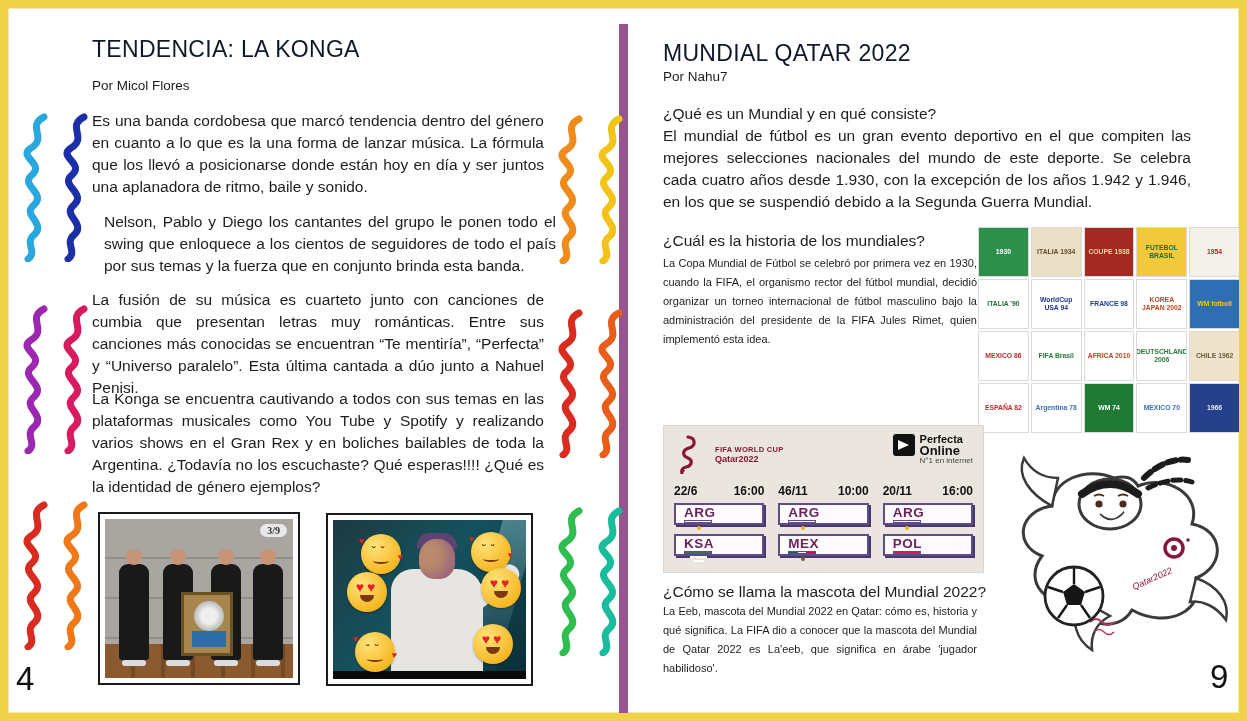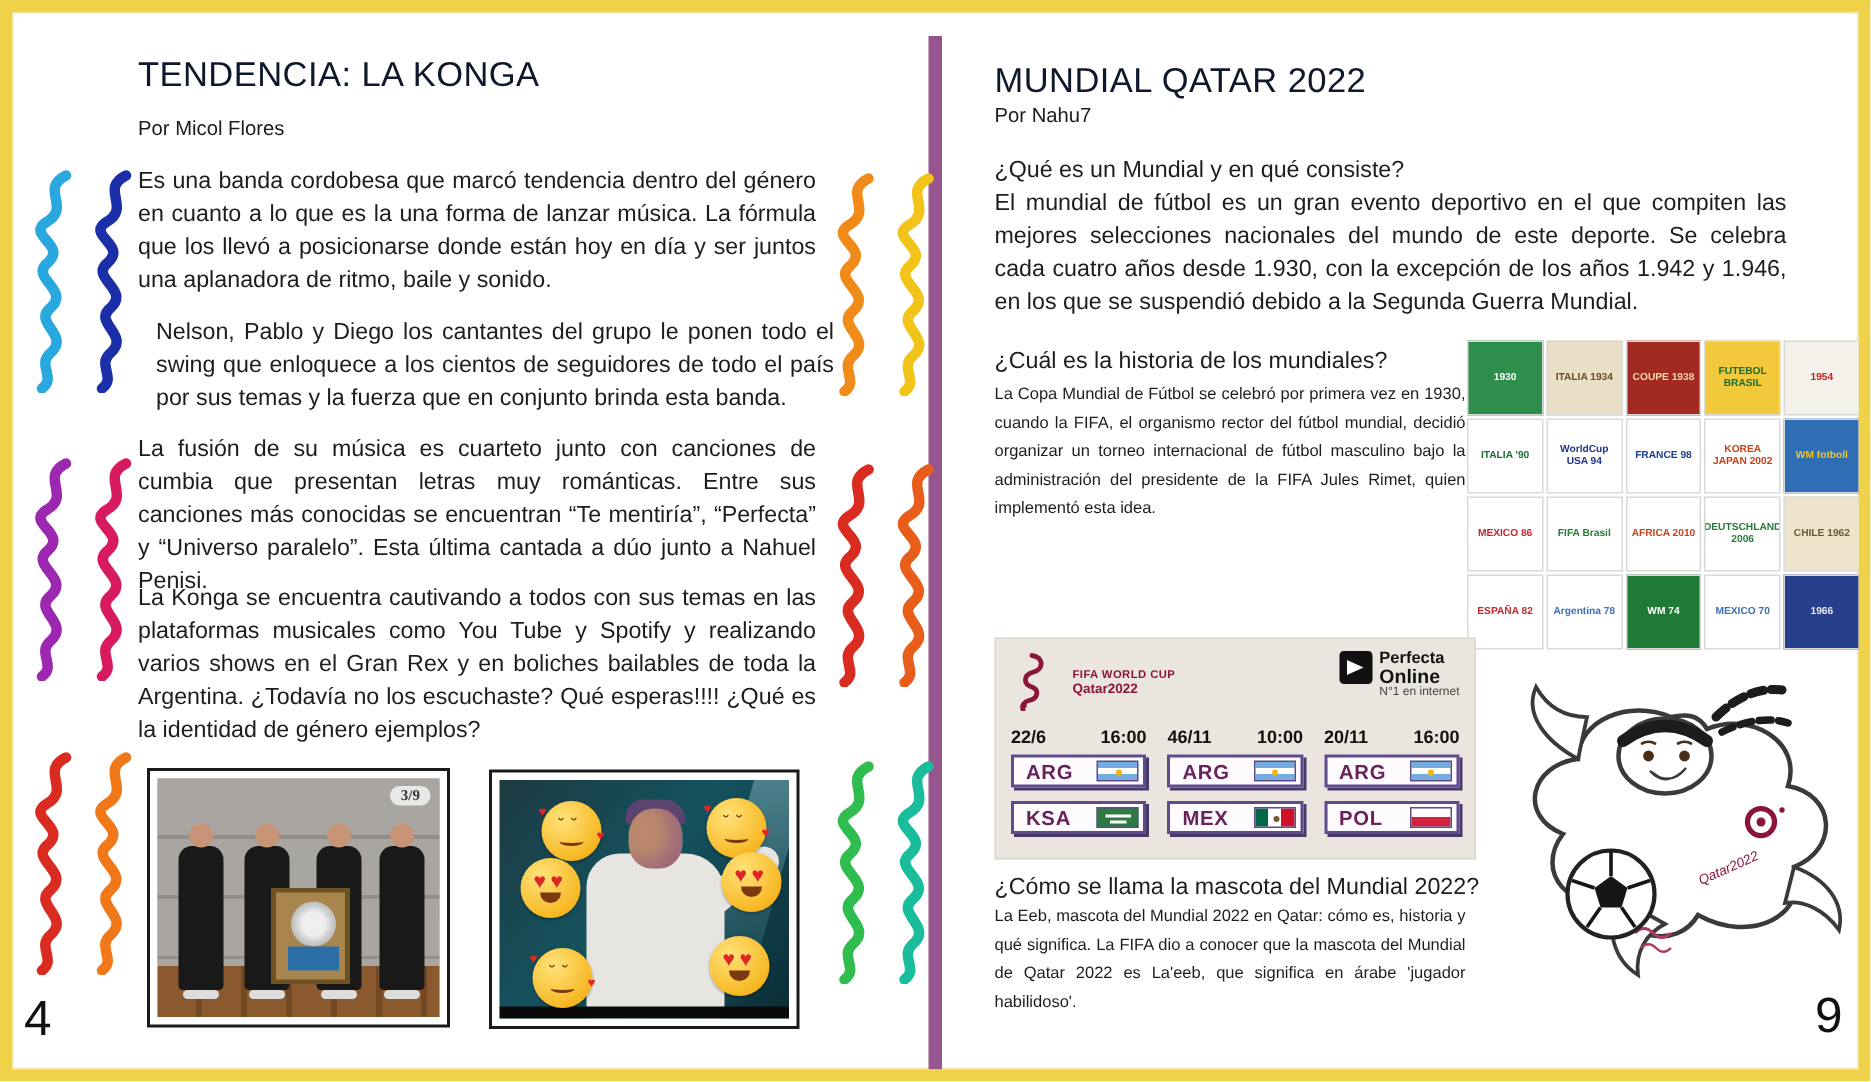--- a/index.html
+++ b/index.html
@@ -65,22 +65,22 @@
   .qatar-text1 { font-size:7.5px; font-weight:bold; color:#8A1538; letter-spacing:.3px; }
   .qatar-text2 { font-size:9px; font-weight:bold; color:#8A1538; }
   .misiones { display:flex; gap:5px; align-items:flex-start; }
   .mis-ico { width:22px; height:22px; background:#111; border-radius:3px; position:relative; }
   .mis-ico:before { content:""; position:absolute; left:5px; top:6px; border-left:11px solid #fff; border-top:5px solid transparent; border-bottom:5px solid transparent; }
   .mis-text b { display:block; font-size:11px; line-height:11px; color:#111; }
   .mis-text .sub { font-size:8px; color:#444; }
   .match-list { display:flex; gap:14px; margin-top:4px; }
   .match-col { width:92px; }
   .match-dt { display:flex; justify-content:space-between; font-size:12px; font-weight:bold; color:#111; margin-bottom:5px; }
-  .team-box { display:flex; align-items:center; justify-content:space-between; background:#FDFBFE;
-      border:2px solid #5F4B8B; box-shadow:2px 2px 0 #473a69; height:22px; margin-bottom:9px; padding:0 3px 0 8px; }
+  .team-box { display:flex; align-items:flex-start; justify-content:space-between; background:#FDFBFE;
+      border:2px solid #5F4B8B; box-shadow:2px 2px 0 #473a69; height:22px; margin-bottom:9px; padding:0 3px 0 8px;flex-direction:column; }
   .team-box .code { font-size:13.5px; font-weight:bold; color:#69235C; letter-spacing:.5px; }
   .flag { width:28px; height:14px; border:1px solid #5F4B8B; display:inline-block; position:relative; }
   .flag-ARG { background:linear-gradient(180deg,#74ACDF 0 33%,#fff 33% 66%,#74ACDF 66% 100%); }
   .flag-ARG:before { content:""; position:absolute; left:11.5px; top:5px; width:4px; height:4px; border-radius:50%; background:#F6B40E; }
   .flag-KSA { background:#2D7A43; }
   .flag-KSA:before { content:""; position:absolute; left:5px; top:4px; width:17px; height:2px; background:#fff; }
   .flag-KSA:after { content:""; position:absolute; left:8px; top:8px; width:11px; height:1.5px; background:#fff; }
   .flag-MEX { background:linear-gradient(90deg,#006847 0 33%,#fff 33% 66%,#CE1126 66% 100%); }
   .flag-MEX:before { content:""; position:absolute; left:12px; top:5px; width:4px; height:4px; border-radius:50%; background:#7a5a30; }
   .flag-POL { background:linear-gradient(180deg,#fff 0 50%,#D4213D 50% 100%); }

